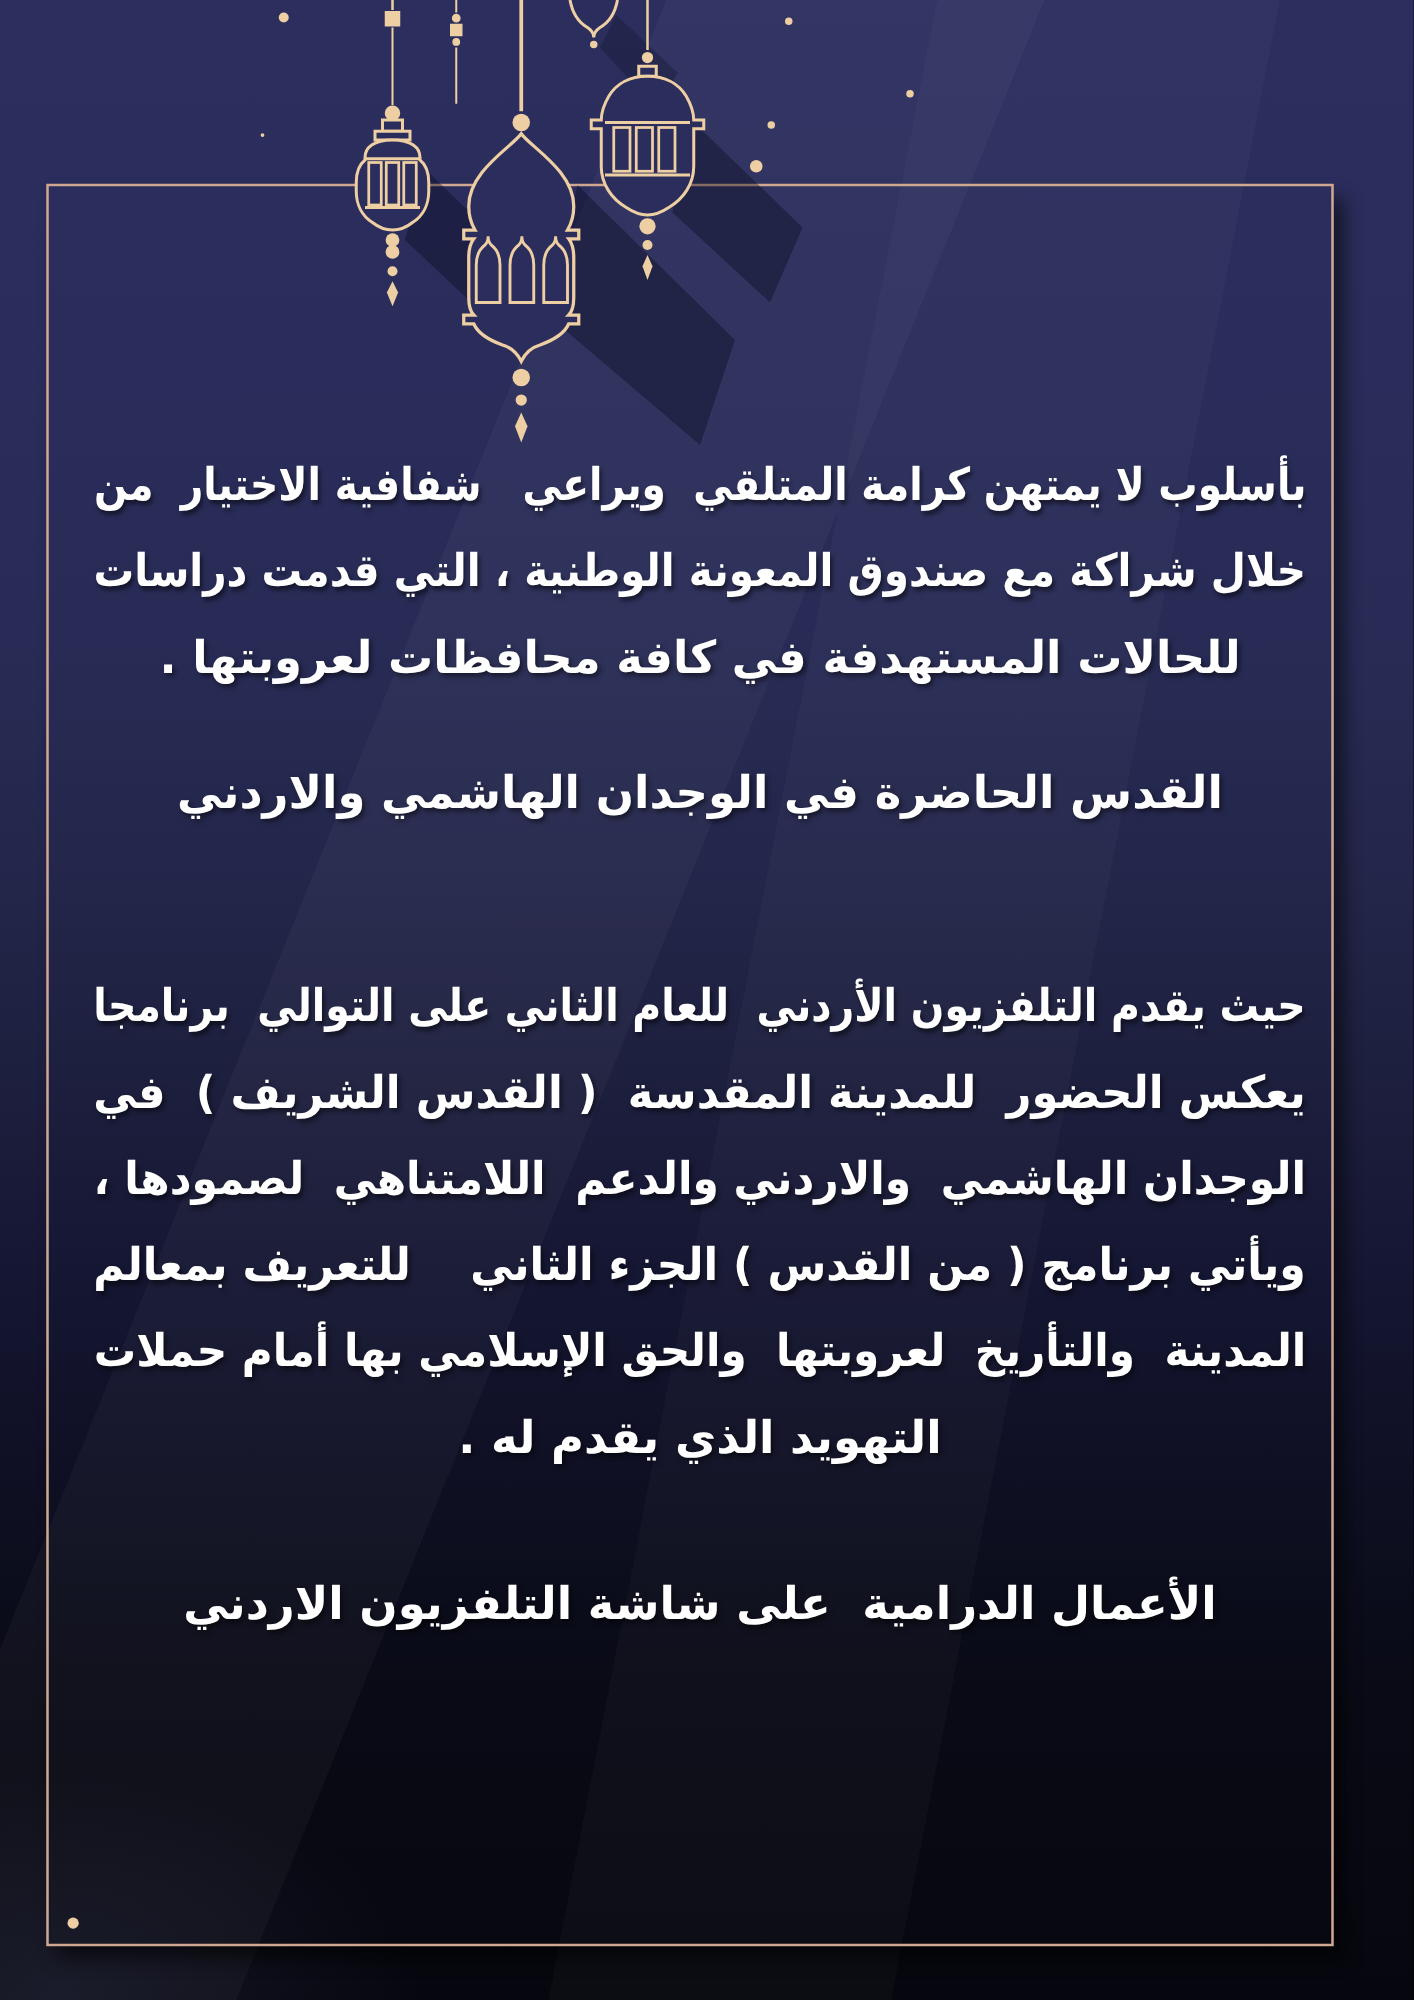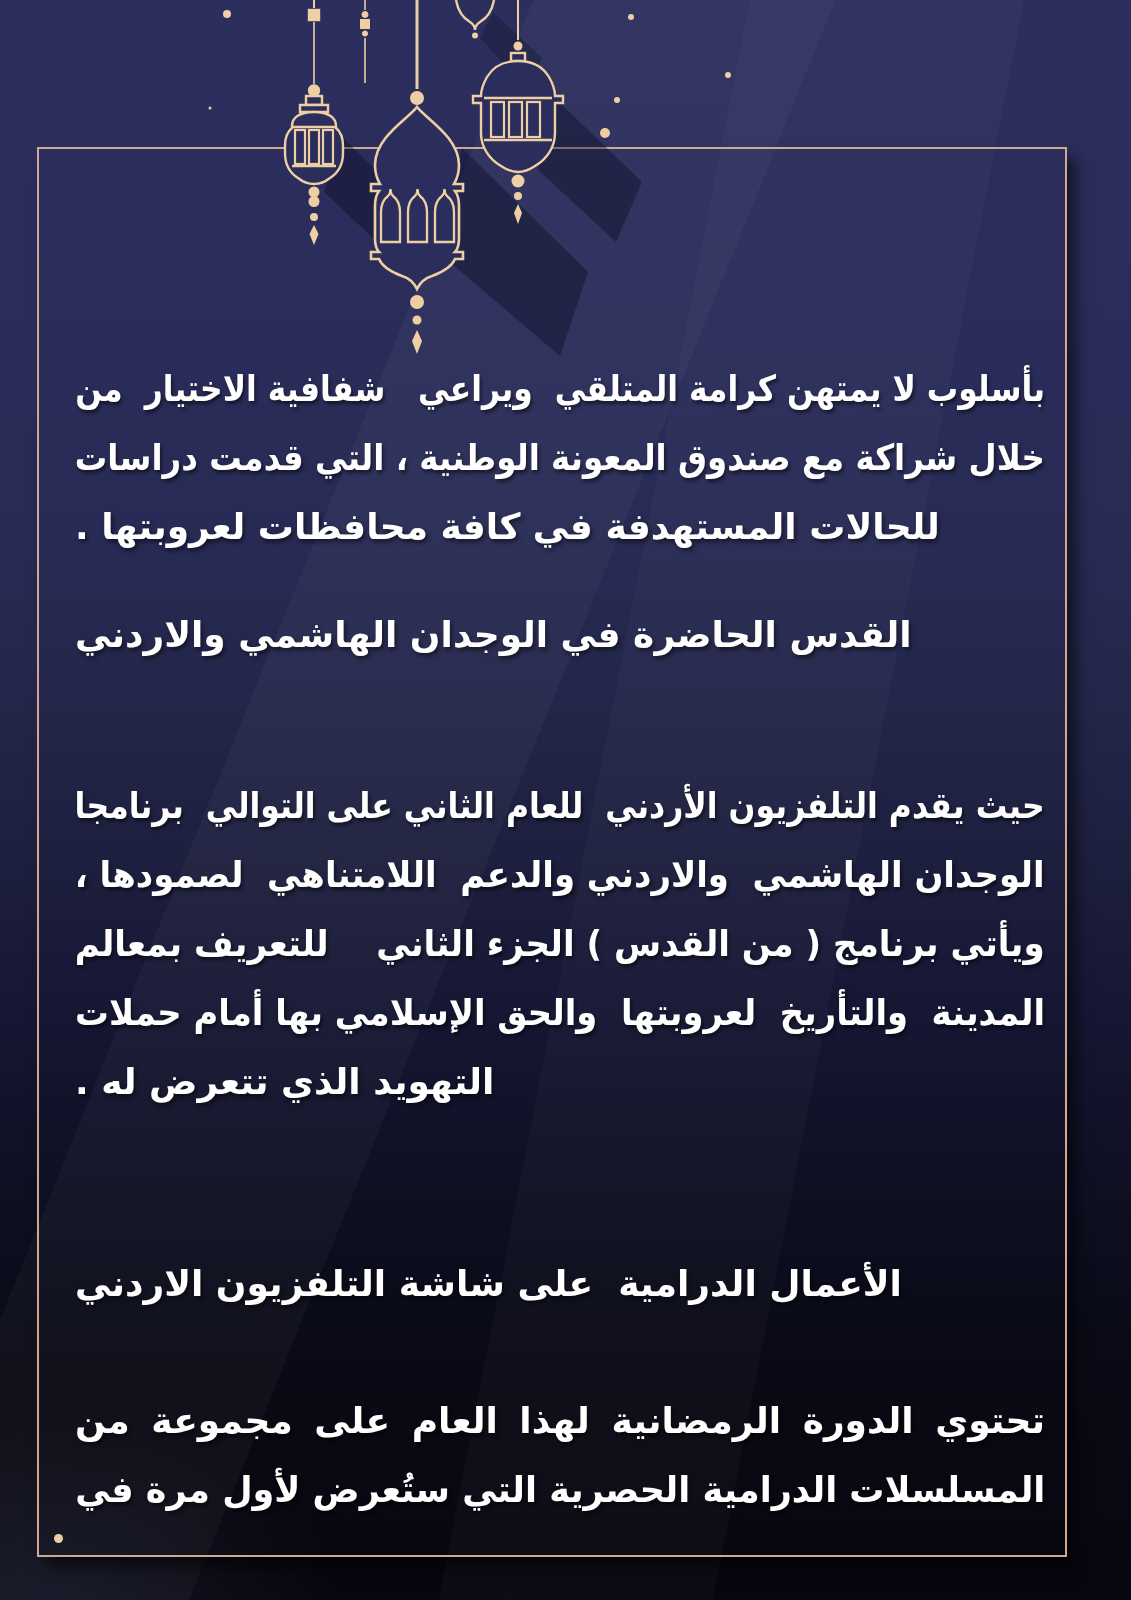--- a/index.html
+++ b/index.html
@@ -24,21 +24,21 @@
     border:2px solid #d0a892;box-sizing:border-box;
     box-shadow:9px 11px 14px rgba(0,0,0,.55);
   }
   svg.decor{position:absolute;left:0;top:0;pointer-events:none;}
   .textcol{
     position:absolute;left:75px;top:0;width:970px;height:1600px;
     direction:rtl;color:#ffffff;font-weight:bold;font-size:36px;
   }
   .tblock{position:absolute;right:0;left:0;}
   #p1{top:354px;} #h1{top:600px;} #p2{top:771px;} #h2{top:1249px;} #p3{top:1386px;}
-  .line{height:69px;line-height:69px;text-align:left;overflow:visible;}
+  .line{height:69px;line-height:69px;text-align:center;overflow:visible;}
   .line .lt{
     display:inline-block;white-space:pre;
     transform-origin:100% 50%;
     text-shadow:2px 3px 4px rgba(0,0,0,.5);
   }
   .corner-dot{
     position:absolute;left:54px;top:1534px;width:9px;height:9px;
     border-radius:50%;background:#eecfa3;
   }
 </style>
@@ -148,32 +148,29 @@
       <div class="line jline"><span class="lt" style="word-spacing: 0px; transform: scaleX(0.9017);">خلال شراكة مع صندوق المعونة الوطنية ، التي قدمت دراسات</span></div>
       <div class="line rline"><span class="lt">للحالات المستهدفة في كافة محافظات لعروبتها .</span></div>
     </div>
 
     <div class="tblock" id="h1">
       <div class="line rline"><span class="lt">القدس الحاضرة في الوجدان الهاشمي والاردني</span></div>
     </div>
 
     <div class="tblock" id="p2">
       <div class="line jline"><span class="lt" style="word-spacing: 0px; transform: scaleX(0.8758);">حيث يقدم التلفزيون الأردني  للعام الثاني على التوالي  برنامجا</span></div>
+      <div class="line jline"><span class="lt" style="word-spacing: 0px; transform: scaleX(0.9626);">يعكس الحضور  للمدينة المقدسة  ( القدس الشريف )  في</span></div>
       <div class="line jline"><span class="lt" style="word-spacing: 0px; transform: scaleX(0.9429);">الوجدان الهاشمي  والاردني والدعم  اللامتناهي  لصمودها ،</span></div>
       <div class="line jline"><span class="lt" style="word-spacing: 0px; transform: scaleX(0.9485);">ويأتي برنامج ( من القدس ) الجزء الثاني    للتعريف بمعالم</span></div>
       <div class="line jline"><span class="lt" style="word-spacing: 0px; transform: scaleX(0.939);">المدينة  والتأريخ  لعروبتها  والحق الإسلامي بها أمام حملات</span></div>
-      <div class="line rline"><span class="lt">التهويد الذي تتعرض له .</span></div>
+      <div class="line rline"><span class="lt">التهويد الذي يقدم له .</span></div>
     </div>
 
     <div class="tblock" id="h2">
       <div class="line rline"><span class="lt">الأعمال الدرامية  على شاشة التلفزيون الاردني</span></div>
     </div>
 
-    <div class="tblock" id="p3">
-      <div class="line jline"><span class="lt" style="word-spacing: 9.1px;">تحتوي الدورة الرمضانية لهذا العام على مجموعة من</span></div>
-      <div class="line jline"><span class="lt" style="word-spacing: 0px; transform: scaleX(0.9726);">المسلسلات الدرامية الحصرية التي ستُعرض لأول مرة في</span></div>
-    </div>
 
   </div>
 
   <div class="corner-dot"></div>
 
 </div>
 
 </body></html>

